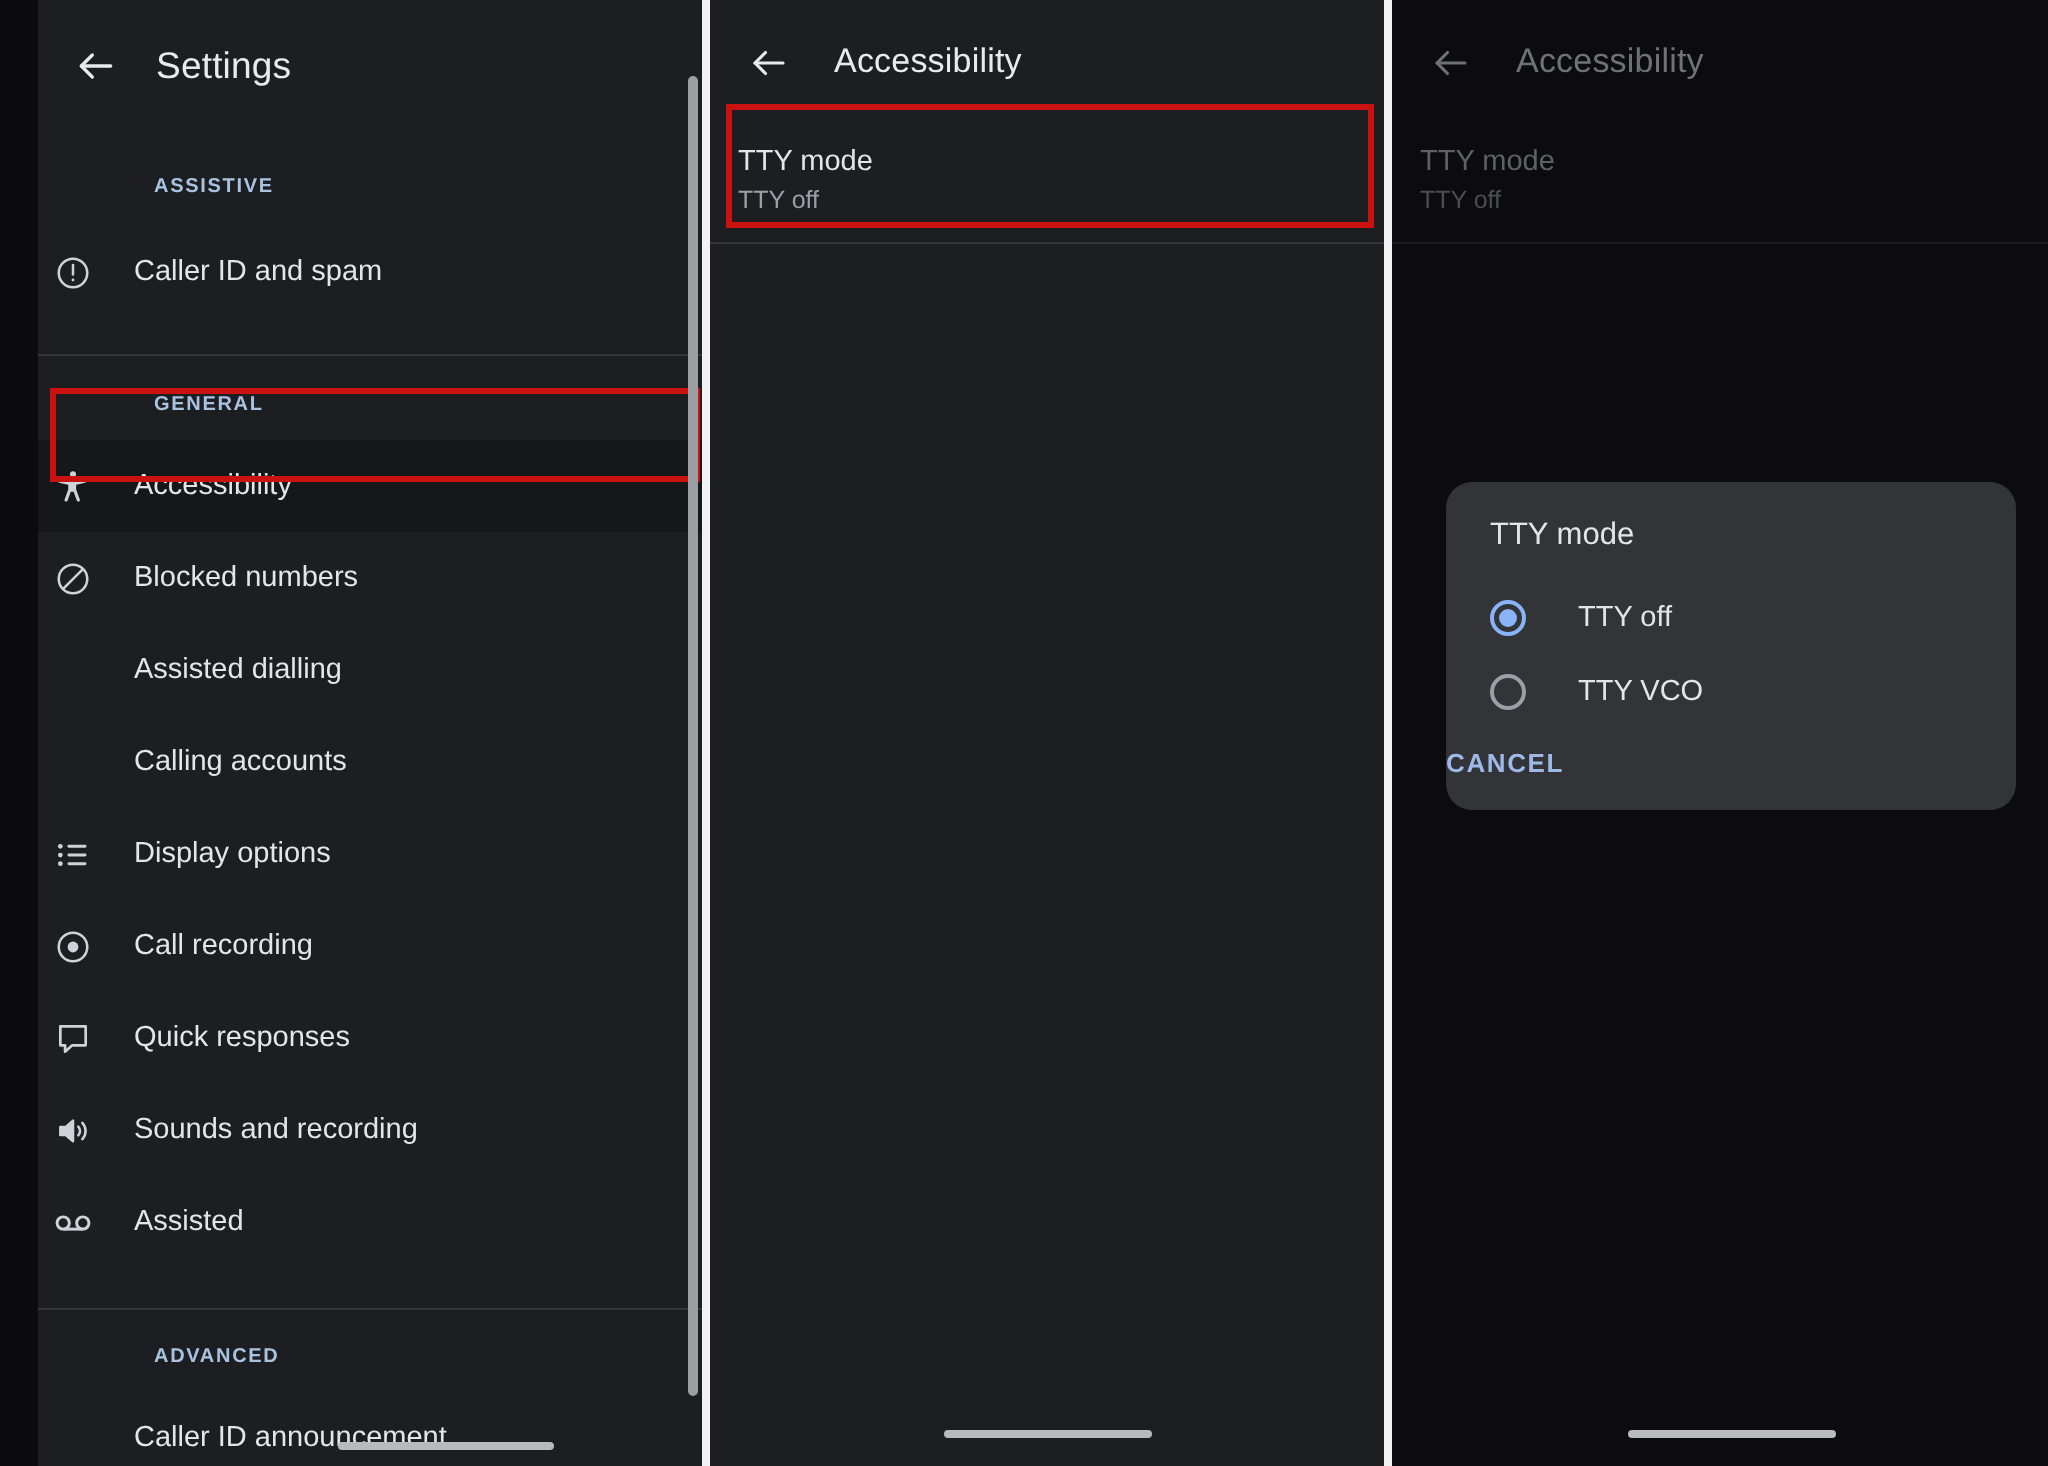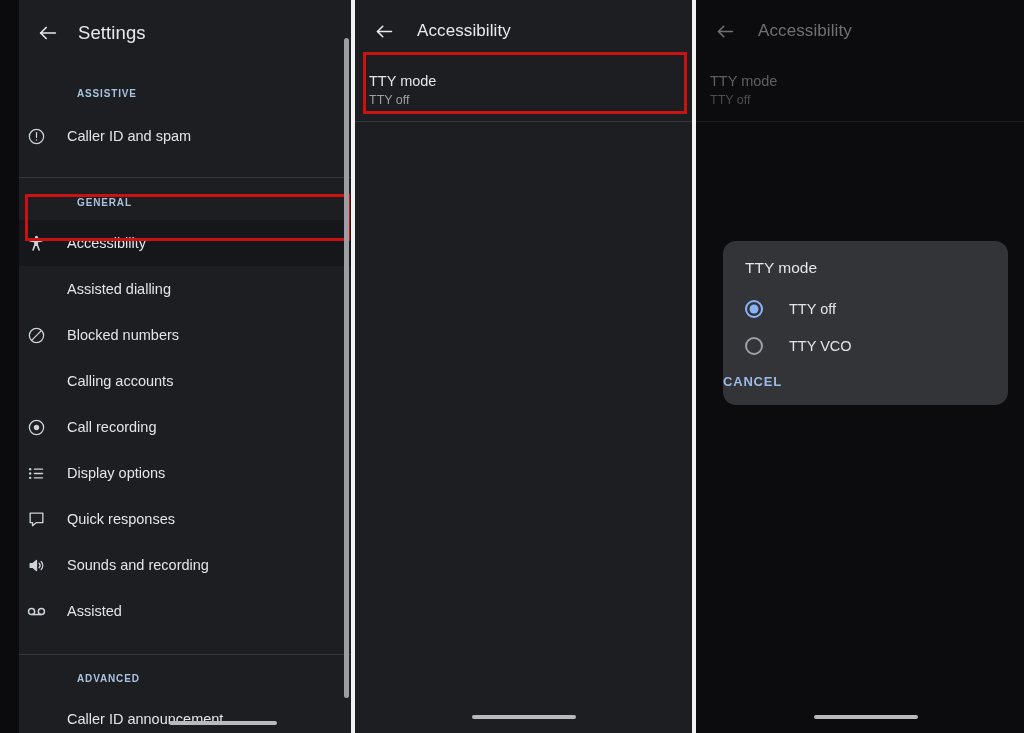--- a/index.html
+++ b/index.html
@@ -275,65 +275,65 @@
       <span class="row-icon">
         <svg width="19" height="19" viewBox="0 0 24 24" fill="currentColor">
             <circle cx="12" cy="4" r="1.9"></circle>
             <path d="M20.5 7.4c-2.6 .9 -5.4 1.3 -8.5 1.3s-5.9-.4-8.5-1.3c-.5-.2-1 .1-1.1 .6 -.2 .5 .1 1 .6 1.2 1.9 .7 3.9 1.1 6 1.3v3.1l-2.3 6.3c-.2 .5 .1 1.1 .6 1.3 .5 .2 1.1-.1 1.3-.6l2-5.6h1.8l2 5.6c.2 .5 .8 .8 1.3 .6 .5-.2 .8-.8 .6-1.3l-2.3-6.3v-3.1c2.1-.2 4.1-.6 6-1.3 .5-.2 .8-.7 .6-1.2 -.1-.5-.6-.8-1.1-.6z"></path>
           </svg>
       </span>
       <span class="row-label">Accessibility</span>
     </div>
 
     <div class="row">
-      <span class="row-icon"></span>
-      <span class="row-label">Assisted dialling</span>
-    </div>
-
-    <div class="row">
       <span class="row-icon">
         <svg width="19" height="19" viewBox="0 0 24 24" fill="none" stroke="currentColor" stroke-width="1.6">
             <circle cx="12" cy="12" r="9"></circle>
             <line x1="5.9" y1="18.1" x2="18.1" y2="5.9"></line>
           </svg>
       </span>
       <span class="row-label">Blocked numbers</span>
     </div>
 
     <div class="row">
       <span class="row-icon"></span>
+      <span class="row-label">Assisted dialling</span>
+    </div>
+
+    <div class="row">
+      <span class="row-icon"></span>
       <span class="row-label">Calling accounts</span>
-    </div>
-
-    <div class="row">
-      <span class="row-icon">
-        <svg width="19" height="19" viewBox="0 0 24 24" fill="none" stroke="currentColor" stroke-width="1.6">
-            <circle cx="12" cy="12" r="9"></circle>
-            <circle cx="12" cy="12" r="3.4" fill="currentColor" stroke="none"></circle>
-          </svg>
-      </span>
-      <span class="row-label">Call recording</span>
     </div>
 
     <div class="row">
       <span class="row-icon">
         <svg width="19" height="19" viewBox="0 0 24 24" fill="currentColor">
             <circle cx="4" cy="6.5" r="1.5"></circle>
             <circle cx="4" cy="12" r="1.5"></circle>
             <circle cx="4" cy="17.5" r="1.5"></circle>
             <rect x="8.5" y="5.6" width="12" height="1.8" rx="0.9"></rect>
             <rect x="8.5" y="11.1" width="12" height="1.8" rx="0.9"></rect>
             <rect x="8.5" y="16.6" width="12" height="1.8" rx="0.9"></rect>
           </svg>
       </span>
       <span class="row-label">Display options</span>
     </div>
 
     <div class="row">
       <span class="row-icon">
+        <svg width="19" height="19" viewBox="0 0 24 24" fill="none" stroke="currentColor" stroke-width="1.6">
+            <circle cx="12" cy="12" r="9"></circle>
+            <circle cx="12" cy="12" r="3.4" fill="currentColor" stroke="none"></circle>
+          </svg>
+      </span>
+      <span class="row-label">Call recording</span>
+    </div>
+
+    <div class="row">
+      <span class="row-icon">
         <svg width="19" height="19" viewBox="0 0 24 24" fill="none" stroke="currentColor" stroke-width="1.7" stroke-linejoin="round">
             <path d="M20 4H4v12h3v4l4.5-4H20z"></path>
           </svg>
       </span>
       <span class="row-label">Quick responses</span>
     </div>
 
     <div class="row">
       <span class="row-icon">
         <svg width="19" height="19" viewBox="0 0 24 24" fill="none" stroke="currentColor" stroke-width="1.6" stroke-linejoin="round">

